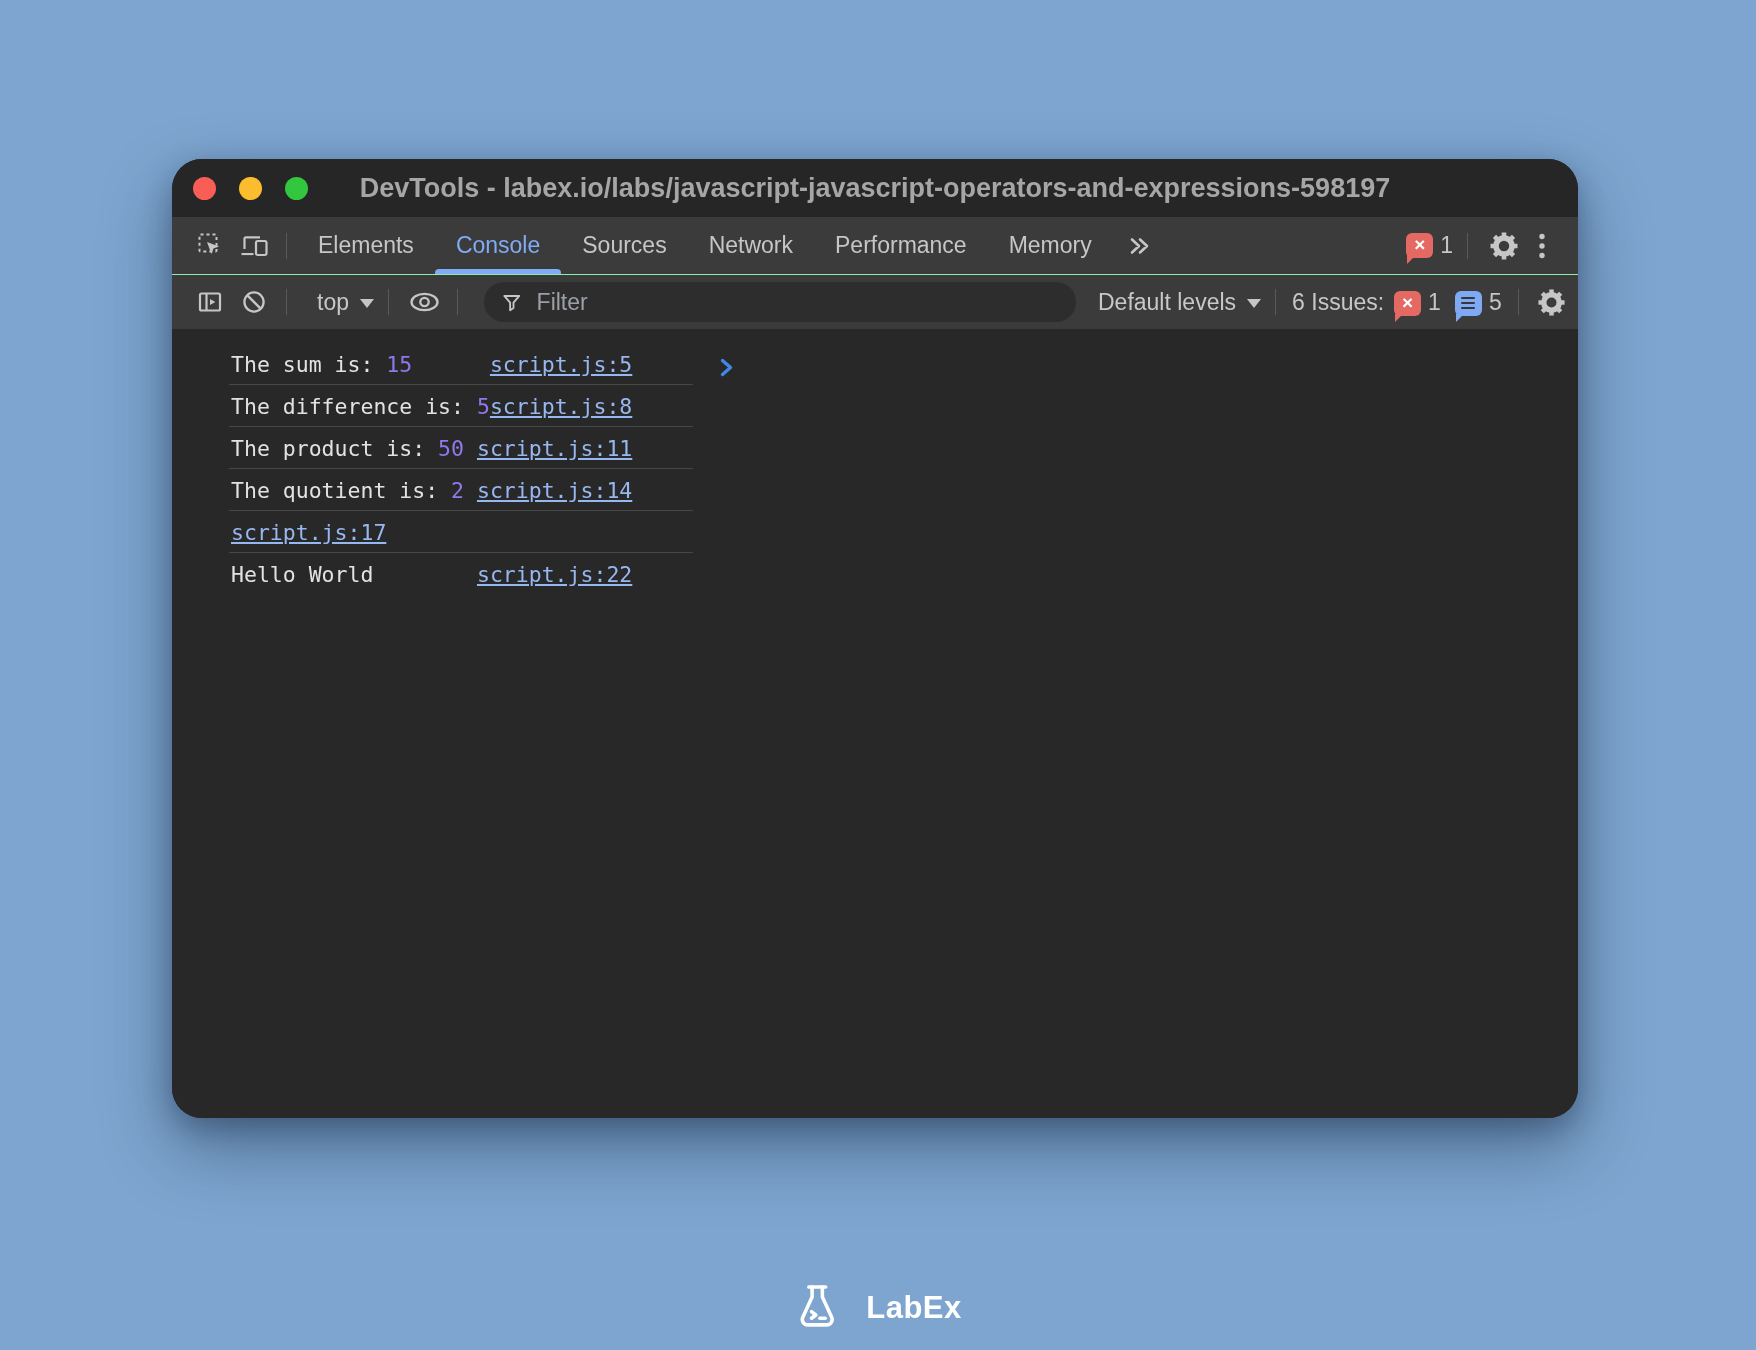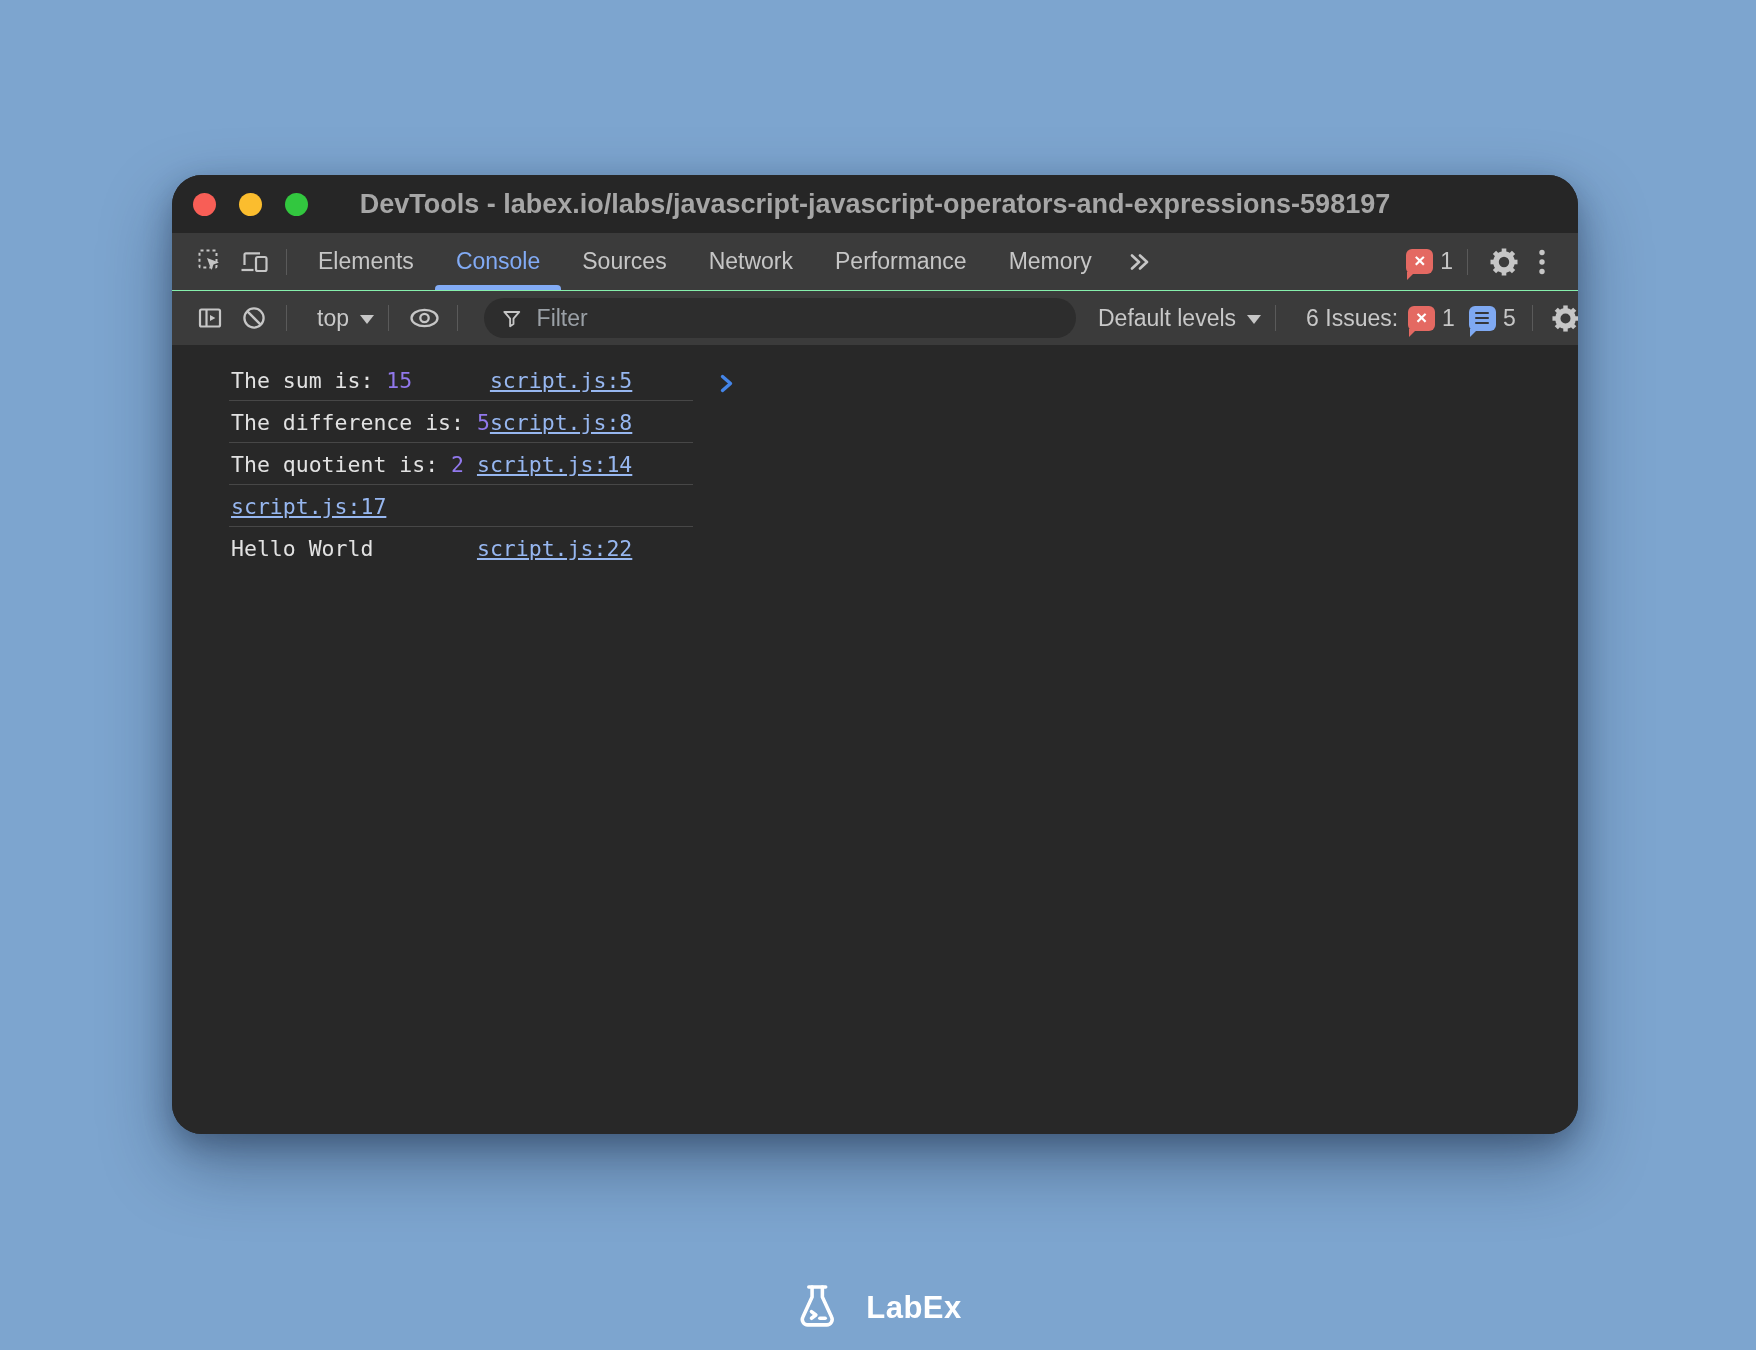--- a/index.html
+++ b/index.html
@@ -4,21 +4,21 @@
 <style>
   html,body{margin:0;padding:0;}
   body{
     width:1756px;height:1350px;
     background:#7DA5CF;
     font-family:"Liberation Sans", sans-serif;
     overflow:hidden;
     position:relative;
   }
   .window{
-    position:absolute;left:172px;top:175px;width:1406px;height:959px;
+    position:absolute;left:172px;top:159px;width:1406px;height:959px;
     background:#282828;border-radius:30px;overflow:hidden;
     box-shadow:0 30px 70px rgba(15,30,55,.40), 0 10px 28px rgba(15,30,55,.30);
     display:flex;flex-direction:column;
   }
   
   .titlebar{
     height:58px;flex:0 0 58px;background:#262626;
     display:flex;align-items:center;position:relative;
   }
   .lights{display:flex;gap:23px;margin-left:21px;}
@@ -76,21 +76,21 @@
   .filter-pill{
     height:40px;width:556px;border-radius:20px;background:#2D2D2D;
     display:flex;align-items:center;padding:0 18px;margin-left:16px;flex:0 0 auto;
   }
   .filter-pill input{
     background:transparent;border:none;outline:none;color:#E0E0E0;
     font-size:23px;font-family:"Liberation Sans",sans-serif;width:100%;margin-left:13px;
   }
   .filter-pill input::placeholder{color:#9AA0A6;}
   .levels{display:flex;align-items:center;margin-left:22px;}
-  .issues{display:flex;align-items:center;margin-left:16px;}
+  .issues{display:flex;align-items:flex-end;margin-left:2px;}
   .issues .badge{margin-left:10px;}
   .issues .badge + .count + .badge{margin-left:14px;}
   
   .console{flex:1;background:#282828;display:flex;flex-direction:row;padding-top:14px;
            font-family:"DejaVu Sans Mono","Liberation Mono",monospace;}
   .row{
     height:42px;flex:0 0 42px;display:flex;align-items:center;justify-content:space-between;
     padding:0 61px 0 59px;position:relative;font-size:21.5px;
   }
   .row:not(:last-child)::after{
@@ -288,20 +288,24 @@
   <div class="row">
     <span class="msg"><span>The sum is: </span><span class="val">15</span></span>
     <a class="src">script.js:5</a>
   </div>
 
   <div class="row">
     <span class="msg"><span>The difference is: </span><span class="val">5</span></span>
     <a class="src">script.js:8</a>
   </div>
 
+  <div class="row">
+    <span class="msg"><span>The product is: </span><span class="val">50</span></span>
+    <a class="src">script.js:11</a>
+  </div>
 
   <div class="row">
     <span class="msg"><span>The quotient is: </span><span class="val">2</span></span>
     <a class="src">script.js:14</a>
   </div>
 
   <div class="row">
     <a class="src">script.js:17</a>
   </div>
 

